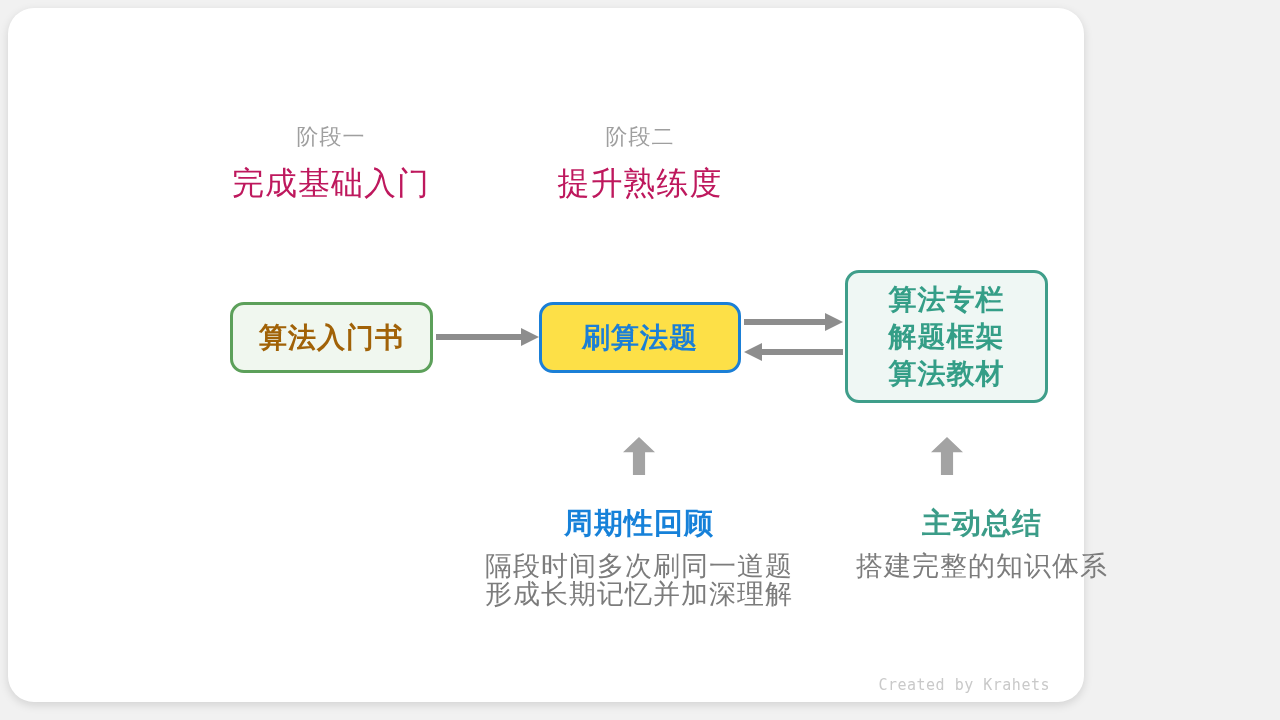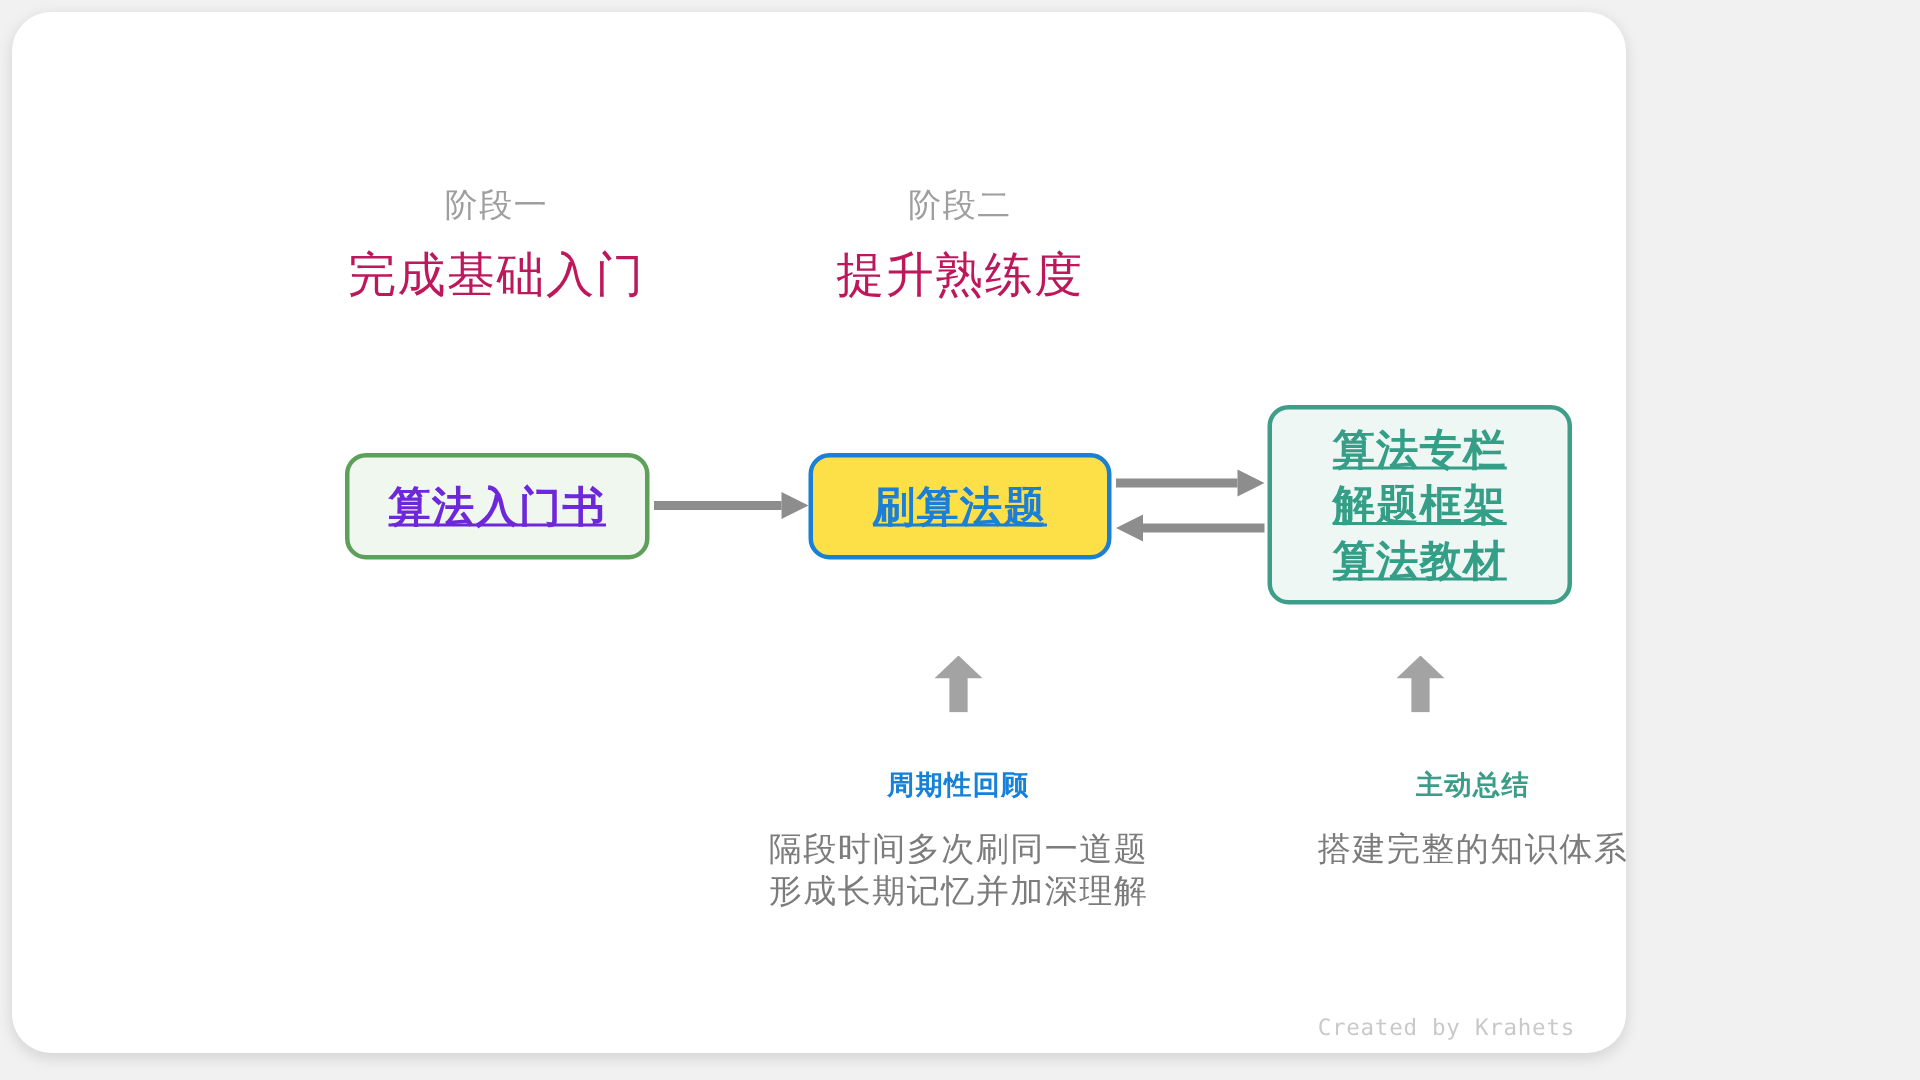--- a/index.html
+++ b/index.html
@@ -55,25 +55,24 @@
     align-items: center;
     justify-content: center;
     text-align: center;
   }
   .node-line {
     font-size: 28px;
     font-weight: bold;
     line-height: 37px;
     letter-spacing: 1px;
     white-space: nowrap;
-    text-decoration: underline;
   }
   .node-green { left: 230px; top: 302px; width: 203px; height: 71px;
     border-color: #5ca05a; background: #f0f7ef; }
-  .node-green .node-line { color: #6d28d9; }
+  .node-green .node-line { color: #a16207; }
   .node-blue { left: 539px; top: 302px; width: 202px; height: 71px;
     border-color: #1b7fd6; background: #fde047; }
   .node-blue .node-line { color: #1b7fd6; }
   .node-teal { left: 845px; top: 270px; width: 203px; height: 133px;
     border-color: #3f9e8a; background: #eff7f4; }
   .node-teal .node-line { color: #349e87; }
 
   
   .h-line {
     position: absolute;
@@ -105,30 +104,30 @@
 
   
   .annot {
     position: absolute;
     top: 508px;
     transform: translateX(-50%);
     text-align: center;
     white-space: nowrap;
   }
   .annot-title {
-    font-size: 18px;
+    font-size: 29px;
     font-weight: bold;
     line-height: 30px;
     letter-spacing: 1px;
   }
   .annot-title.blue { color: #1681d9; }
   .annot-title.teal { color: #3b9c88; }
   .annot-desc {
     margin-top: 14px;
-    font-size: 22px;
+    font-size: 27px;
     line-height: 28px;
     color: #7c7c7c;
     letter-spacing: 1px;
   }
 
   .credit {
     position: absolute;
     top: 676px;
     right: 42px;
     font-family: "DejaVu Sans Mono", "Liberation Mono", monospace;

